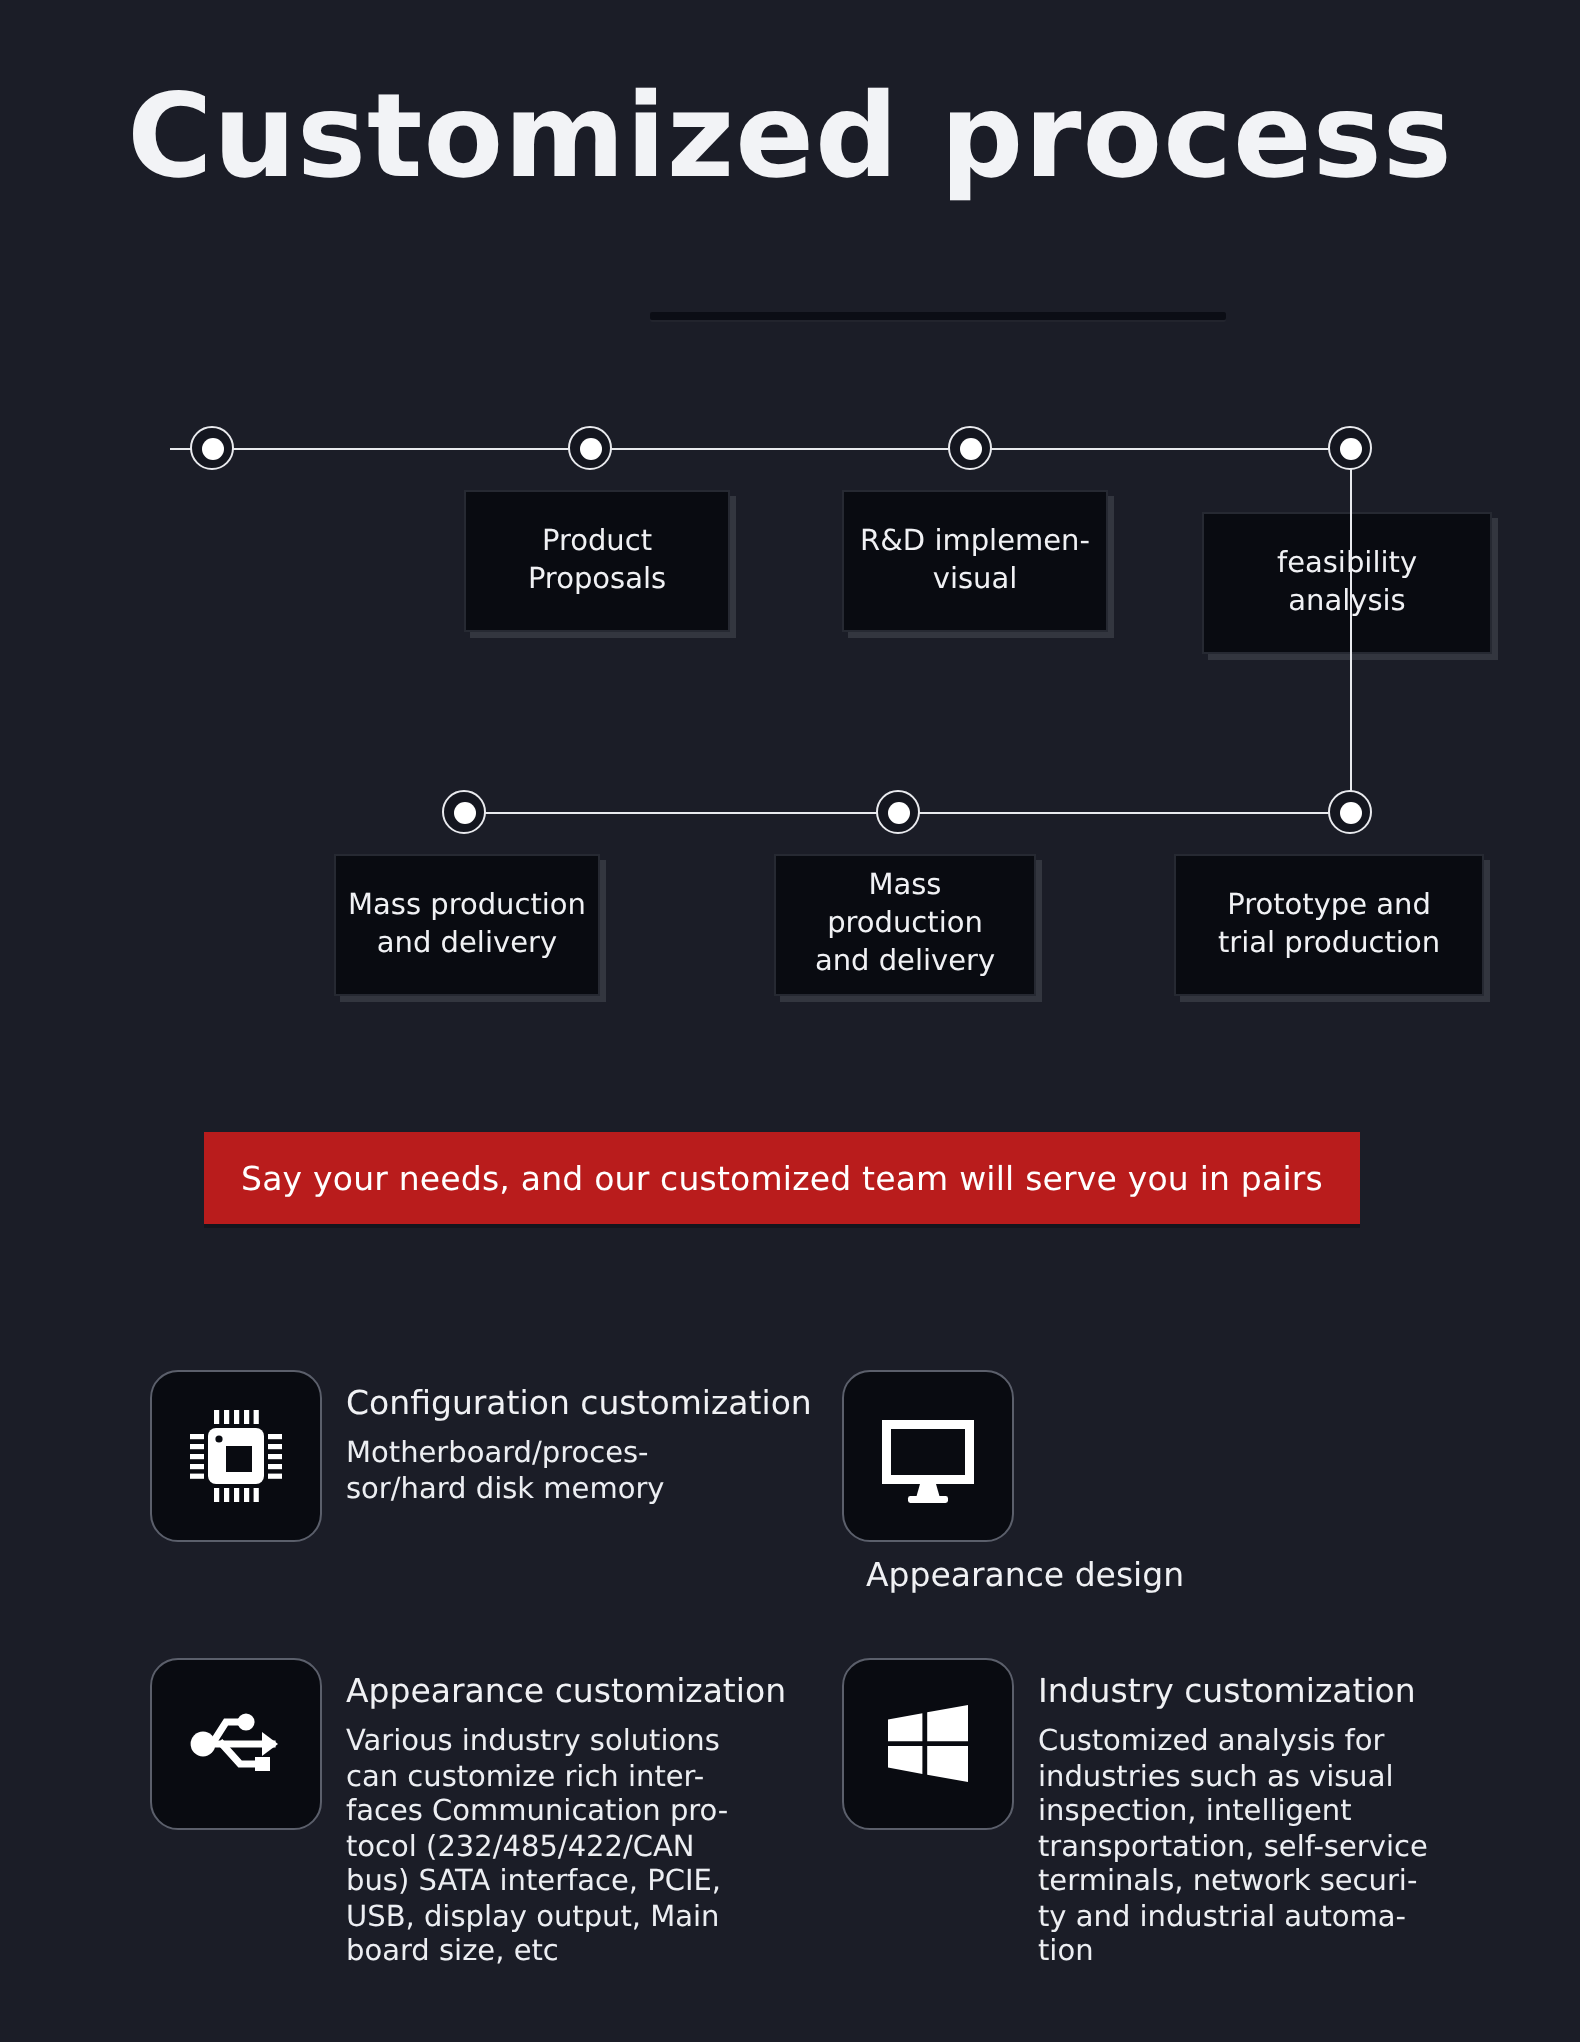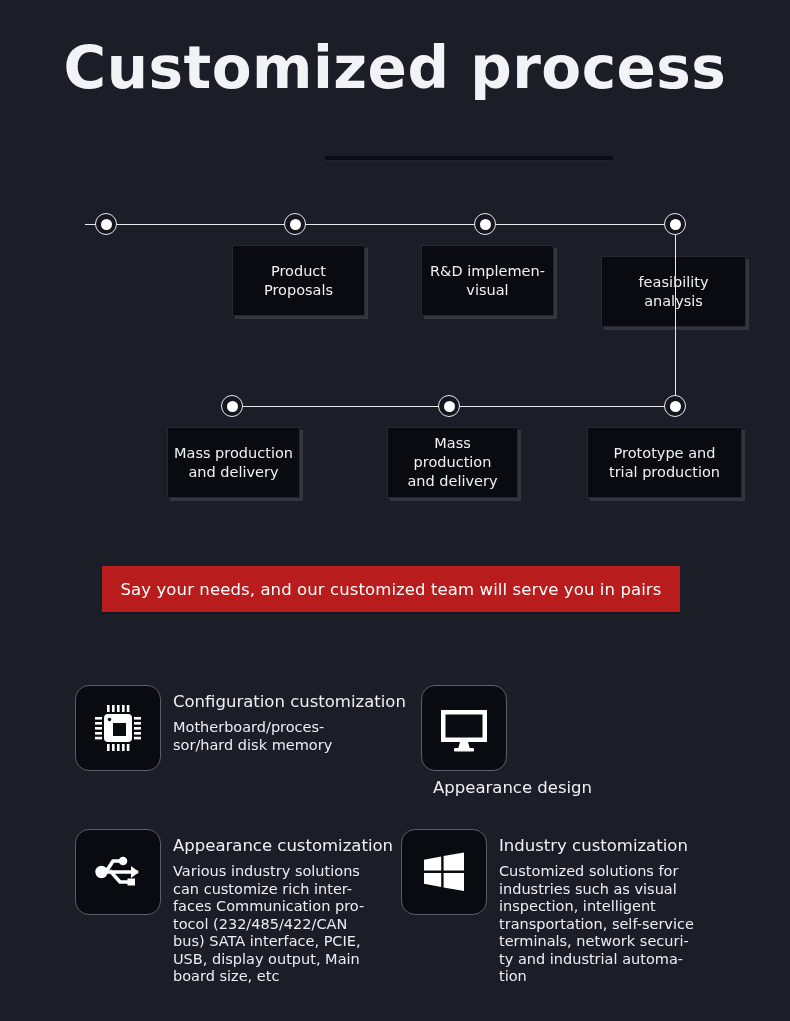--- a/index.html
+++ b/index.html
@@ -310,35 +310,35 @@
         <span>can customize rich inter-</span>
         <span>faces Communication pro-</span>
         <span>tocol (232/485/422/CAN</span>
         <span>bus) SATA interface, PCIE,</span>
         <span>USB, display output, Main</span>
         <span>board size, etc</span>
       </div>
     </div>
   </div>
 
-  <div class="feature" style="left:401px; top:159px; width:350px;">
+  <div class="feature" style="left:421px; top:159px; width:350px;">
     <div class="feature-icon">
       <svg class="icon-svg" width="58" height="58" viewBox="0 0 58 58" aria-hidden="true">
         <g fill="#ffffff">
           <path d="M9 16.8 L26.2 13.6 L26.2 27.6 L9 27.6 Z"></path>
           <path d="M28.6 13.1 L49 9.5 L49 27.6 L28.6 27.6 Z"></path>
           <path d="M9 30 L26.2 30 L26.2 44 L9 40.8 Z"></path>
           <path d="M28.6 30 L49 30 L49 48 L28.6 44.4 Z"></path>
         </g>
       </svg>
     </div>
     <div class="feature-text">
       <div class="feature-title">Industry customization</div>
       <div class="feature-desc">
-        <span>Customized solutions for</span>
+        <span>Customized analysis for</span>
         <span>industries such as visual</span>
         <span>inspection, intelligent</span>
         <span>transportation, self-service</span>
         <span>terminals, network securi-</span>
         <span>ty and industrial automa-</span>
         <span>tion</span>
       </div>
     </div>
   </div>
 

